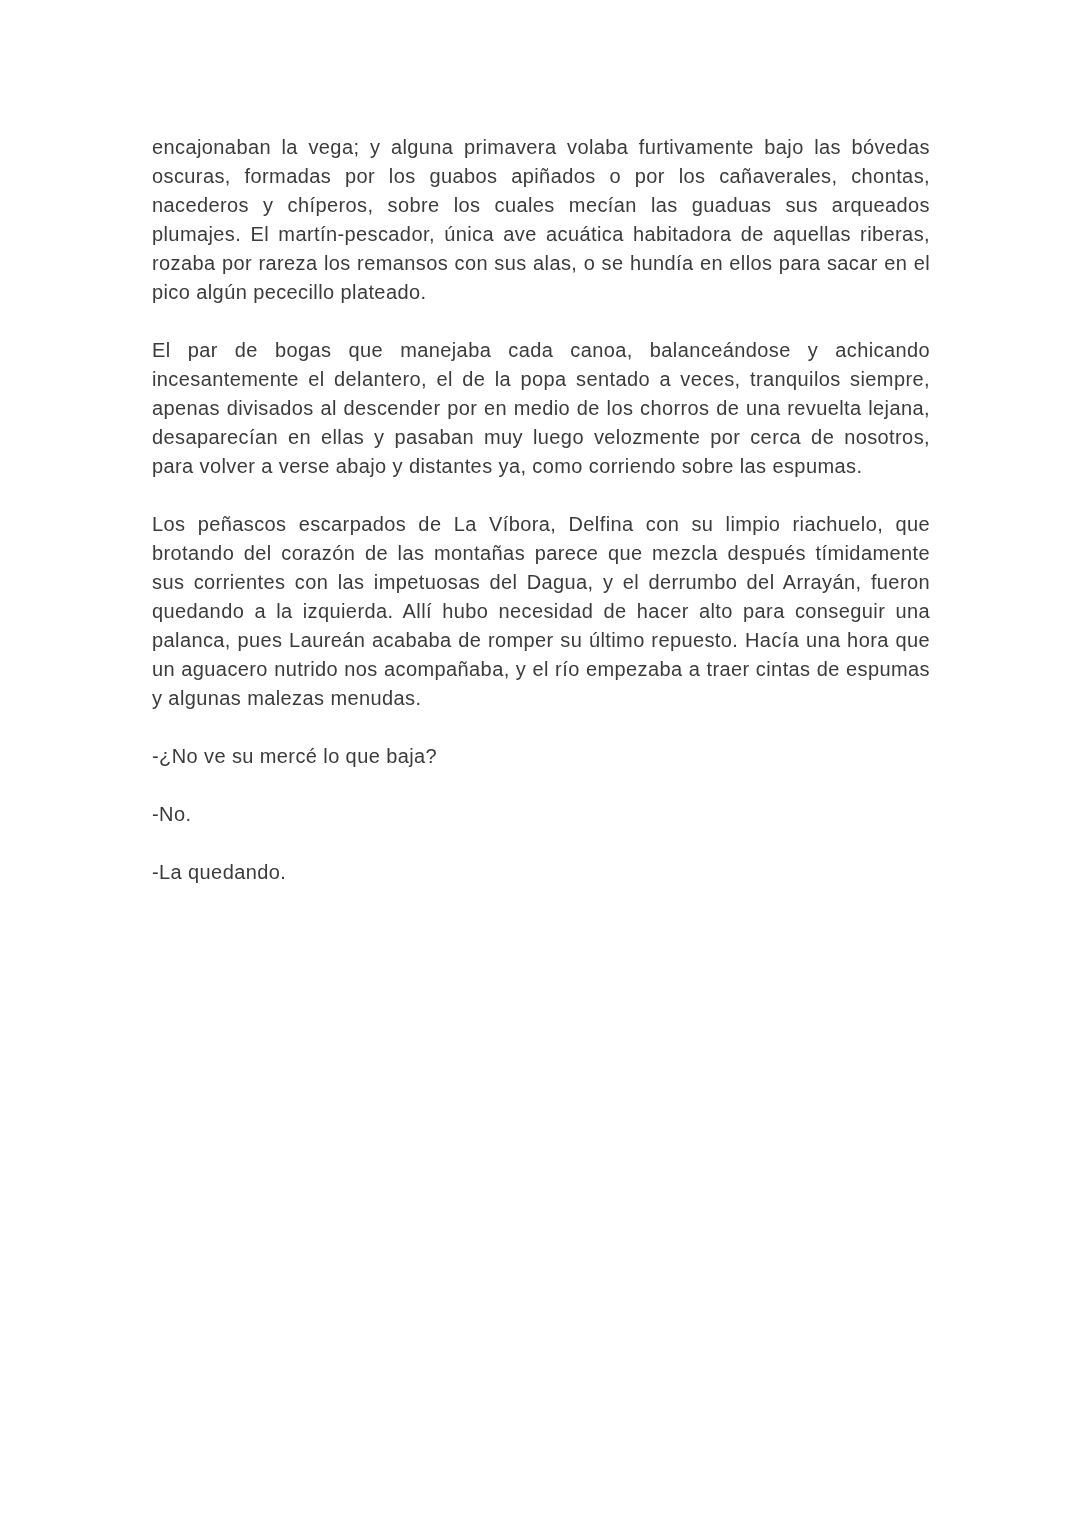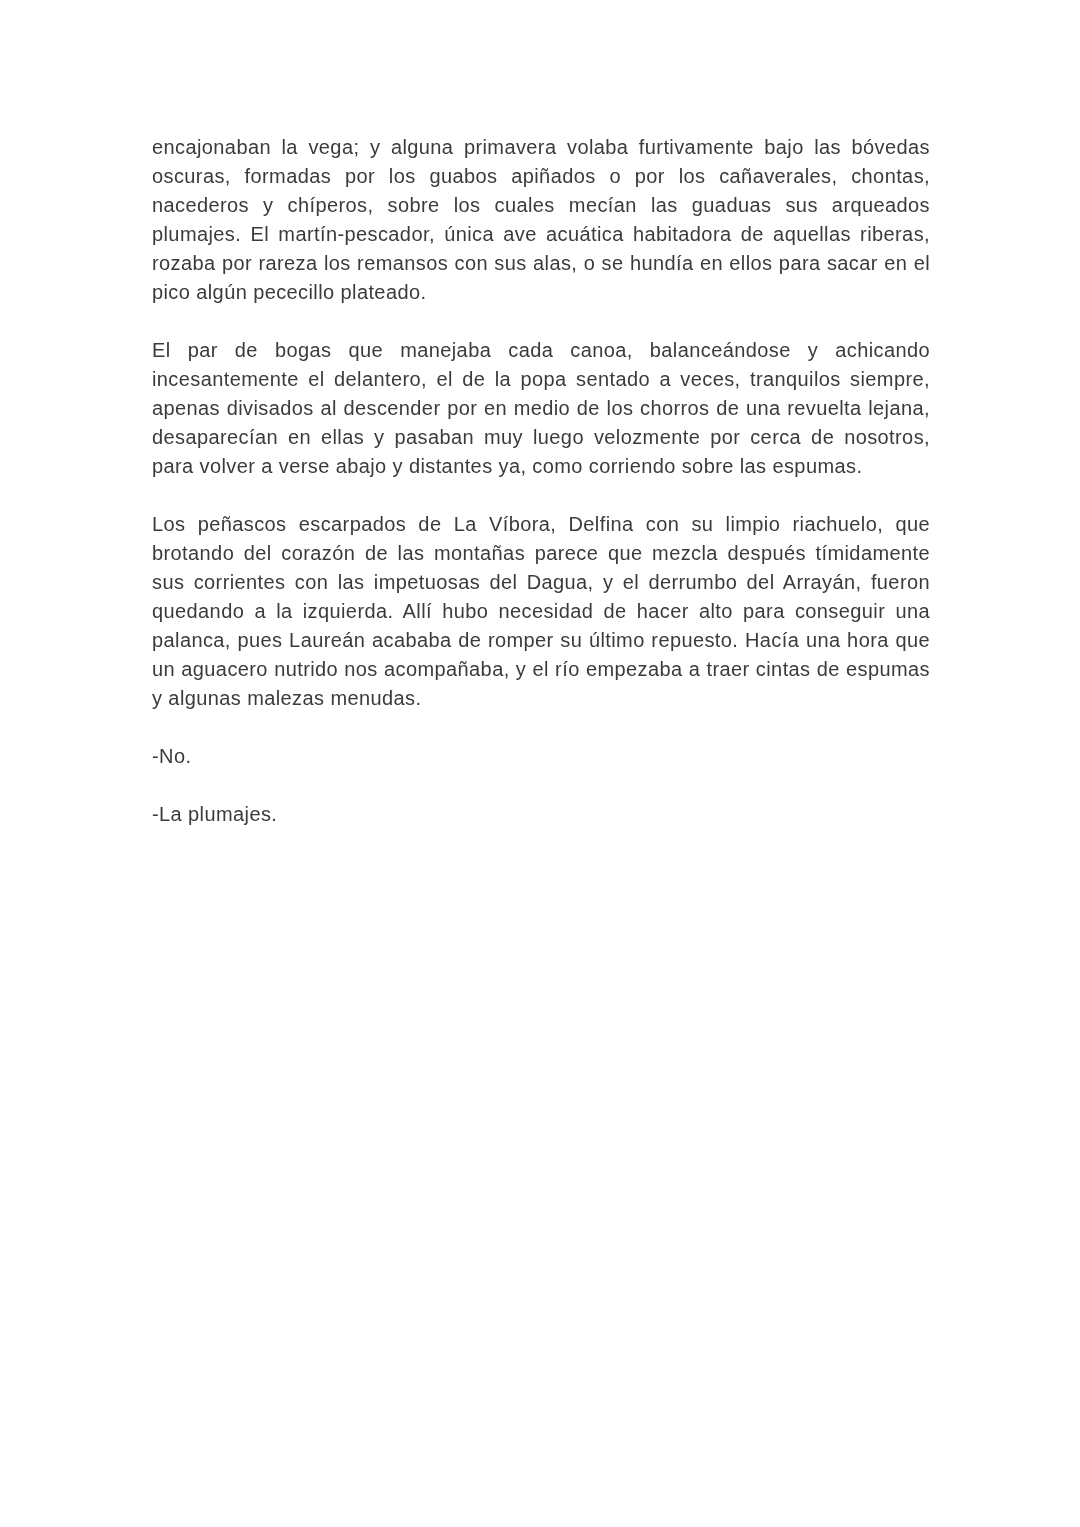--- a/index.html
+++ b/index.html
@@ -33,16 +33,17 @@
   }
 </style>
 </head>
 <body>
 
 <div class="page">
   <div class="content">
     <p>encajonaban la vega; y alguna primavera volaba furtivamente bajo las bóvedas oscuras, formadas por los guabos apiñados o por los cañaverales, chontas, nacederos y chíperos, sobre los cuales mecían las guaduas sus arqueados plumajes. El martín-pescador, única ave acuática habitadora de aquellas riberas, rozaba por rareza los remansos con sus alas, o se hundía en ellos para sacar en el pico algún pececillo plateado.</p>
     <p>El par de bogas que manejaba cada canoa, balanceándose y achicando incesantemente el delantero, el de la popa sentado a veces, tranquilos siempre, apenas divisados al descender por en medio de los chorros de una revuelta lejana, desaparecían en ellas y pasaban muy luego velozmente por cerca de nosotros, para volver a verse abajo y distantes ya, como corriendo sobre las espumas.</p>
     <p>Los peñascos escarpados de La Víbora, Delfina con su limpio riachuelo, que brotando del corazón de las montañas parece que mezcla después tímidamente sus corrientes con las impetuosas del Dagua, y el derrumbo del Arrayán, fueron quedando a la izquierda. Allí hubo necesidad de hacer alto para conseguir una palanca, pues Laureán acababa de romper su último repuesto. Hacía una hora que un aguacero nutrido nos acompañaba, y el río empezaba a traer cintas de espumas y algunas malezas menudas.</p>
+    <p>-¿No ve su mercé lo que baja?</p>
     <p>-No.</p>
-    <p>-La plumajes.</p>
+    <p>-La quedando.</p>
   </div>
 </div>
 
 </body></html>

